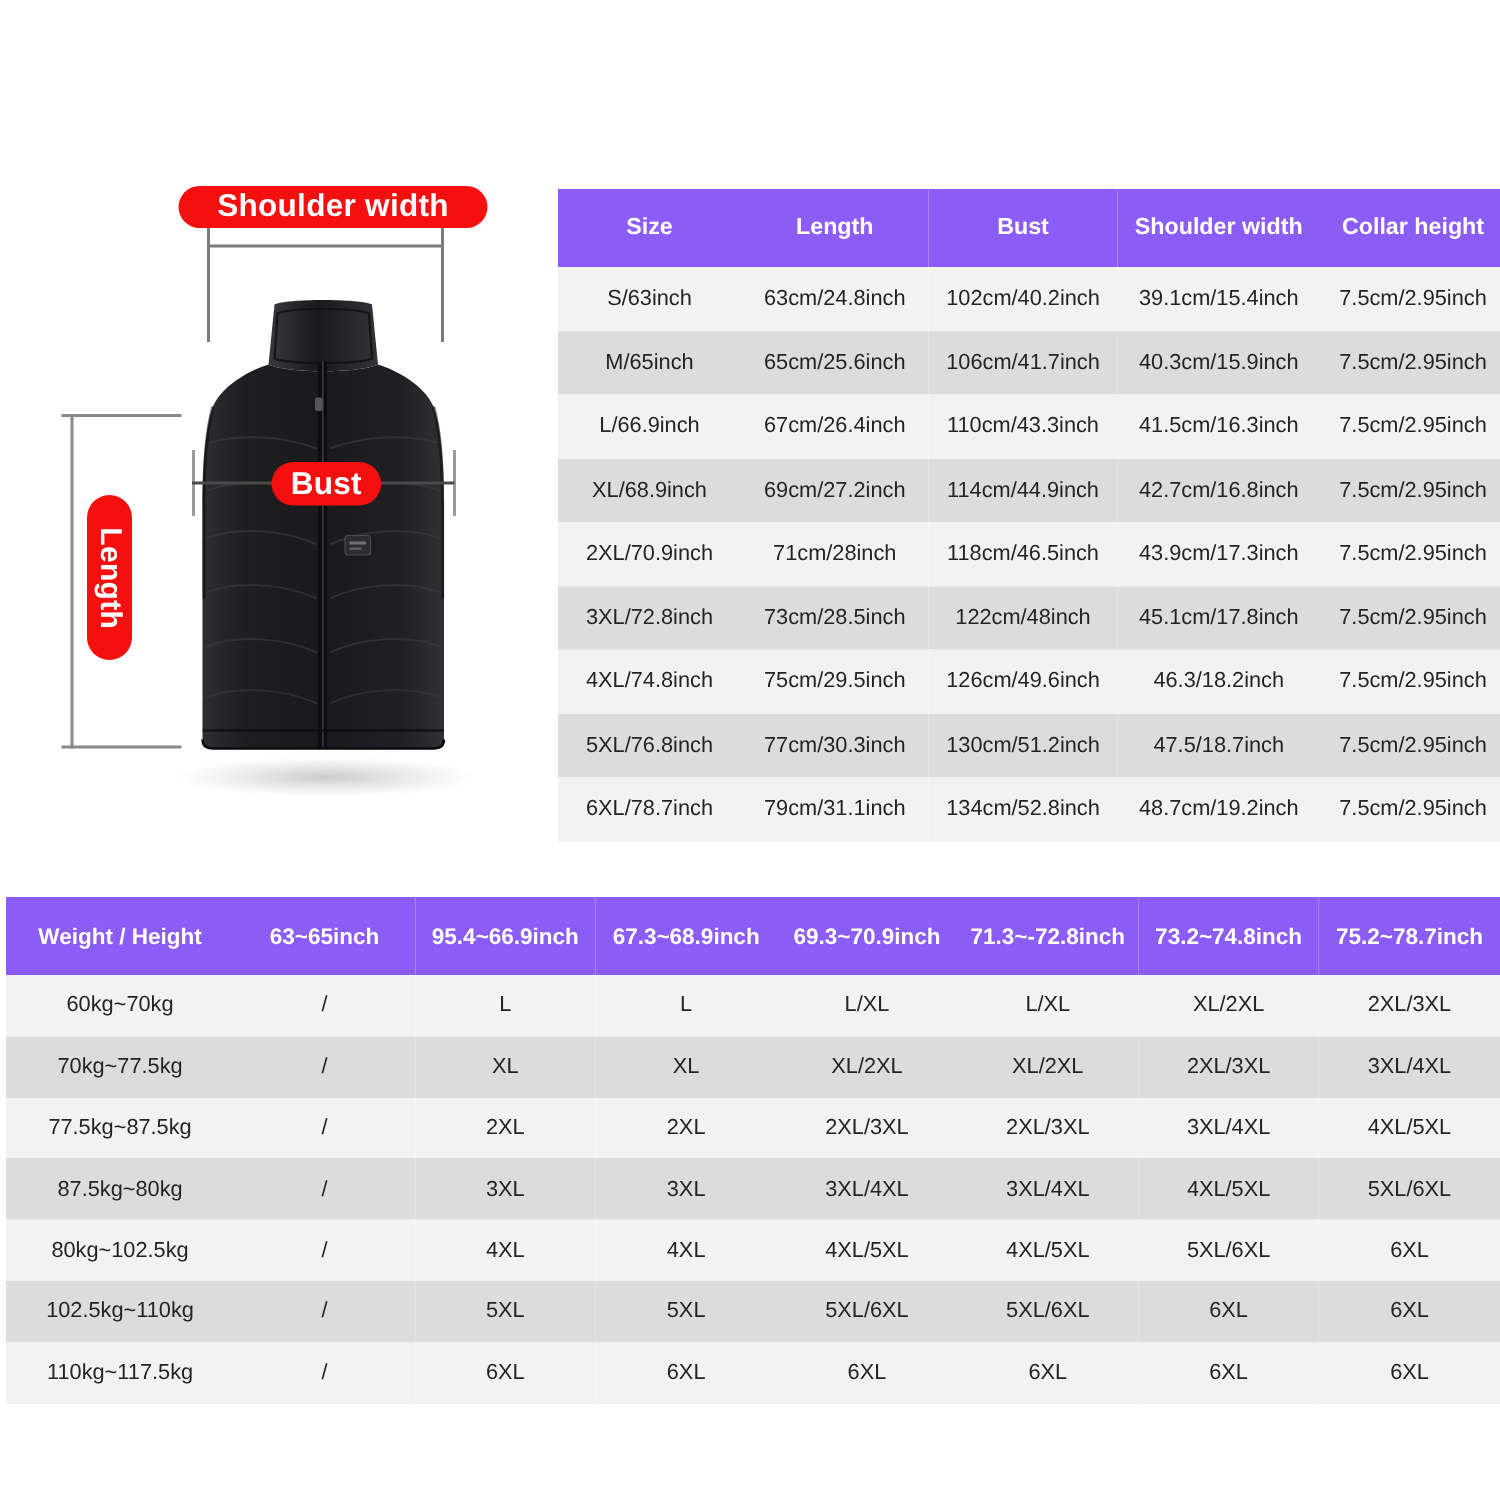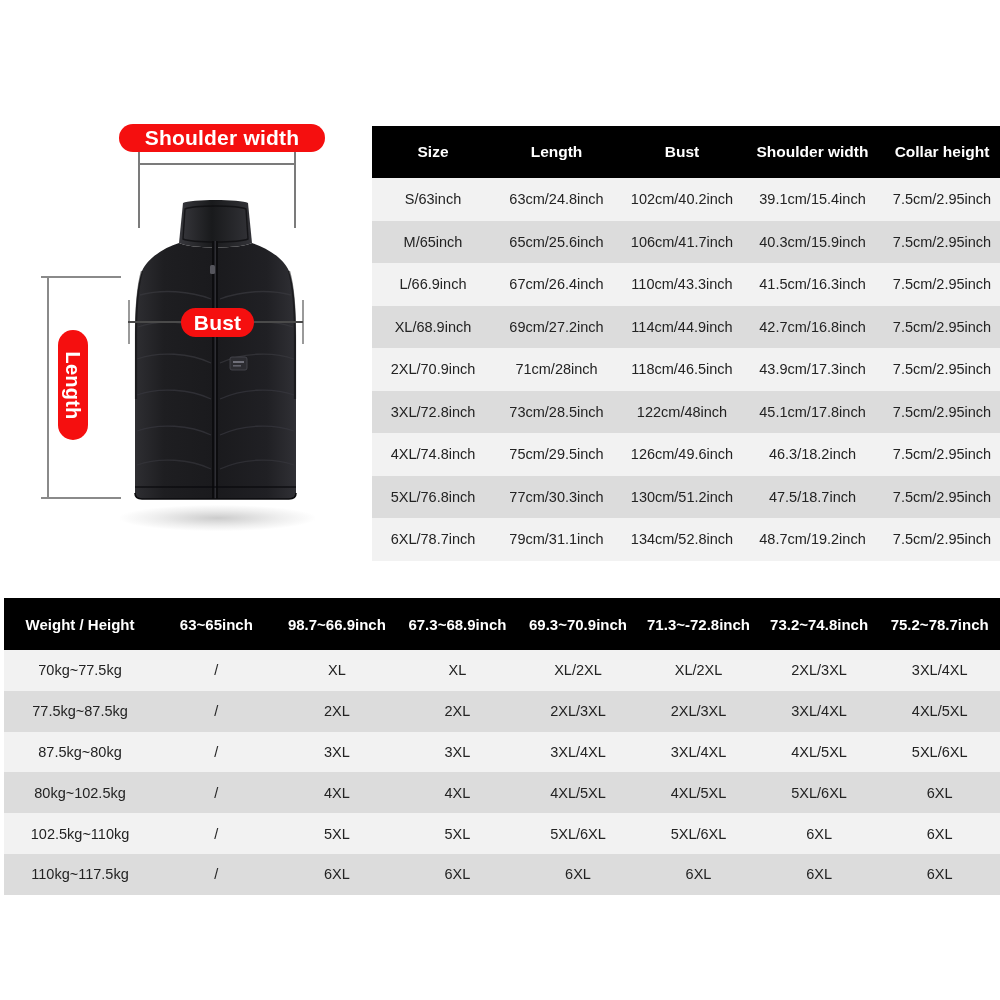--- a/index.html
+++ b/index.html
@@ -139,21 +139,21 @@
     width: 195px; height: 26px;
     background: radial-gradient(ellipse at center, rgba(120,120,120,0.38) 0%, rgba(150,150,150,0.16) 45%, rgba(255,255,255,0) 72%);
   }
 
   
   table {
     border-collapse: collapse;
     table-layout: fixed;
   }
   th {
-    background: #000000;
+    background: #8b5cf6;
     color: #ffffff;
     font-weight: bold;
     text-align: center;
     white-space: nowrap;
   }
   td {
     text-align: center;
     color: #232323;
     white-space: nowrap;
   }
@@ -379,29 +379,39 @@
       <col class="c-h">
       <col class="c-h">
       <col class="c-h">
       <col class="c-h">
       <col class="c-h">
   </colgroup>
   <thead>
     <tr id="fit-head-row">
         <th>Weight / Height</th>
         <th>63~65inch</th>
-        <th>98.7~66.9inch</th>
+        <th>95.4~66.9inch</th>
         <th>67.3~68.9inch</th>
         <th>69.3~70.9inch</th>
         <th>71.3~-72.8inch</th>
         <th>73.2~74.8inch</th>
         <th>75.2~78.7inch</th>
       </tr>
   </thead>
   <tbody id="fit-body">
+      <tr>
+        <td>60kg~70kg</td>
+        <td>/</td>
+        <td>L</td>
+        <td>L</td>
+        <td>L/XL</td>
+        <td>L/XL</td>
+        <td>XL/2XL</td>
+        <td>2XL/3XL</td>
+      </tr>
       <tr>
         <td>70kg~77.5kg</td>
         <td>/</td>
         <td>XL</td>
         <td>XL</td>
         <td>XL/2XL</td>
         <td>XL/2XL</td>
         <td>2XL/3XL</td>
         <td>3XL/4XL</td>
       </tr>

